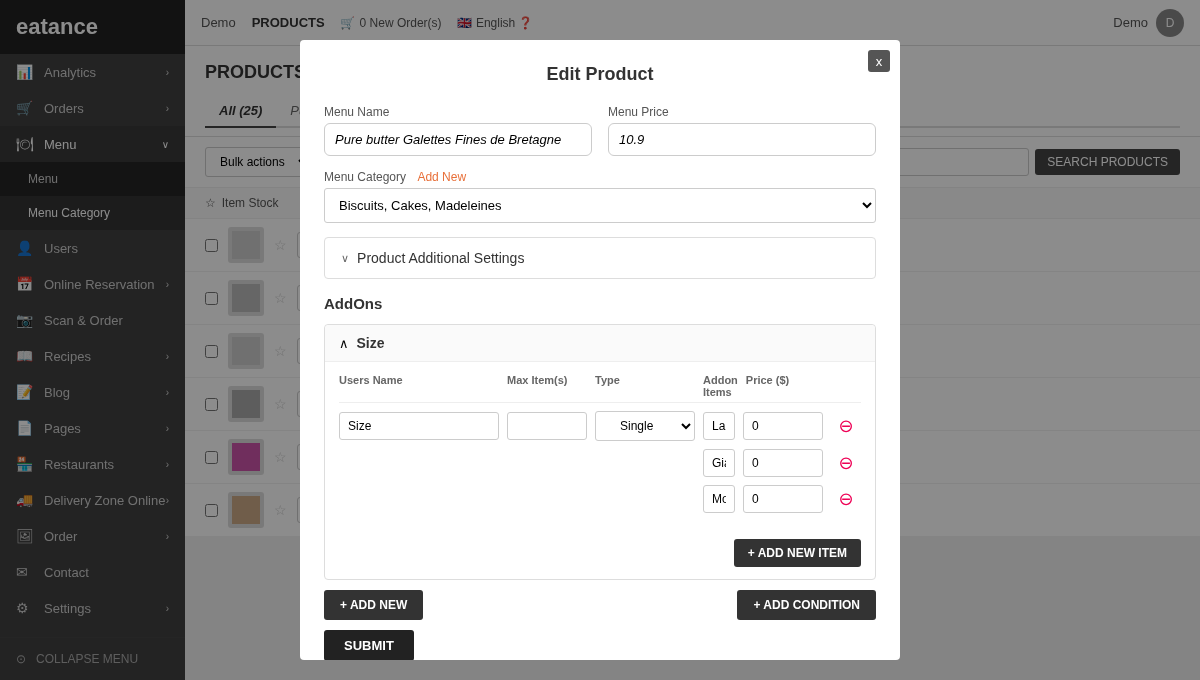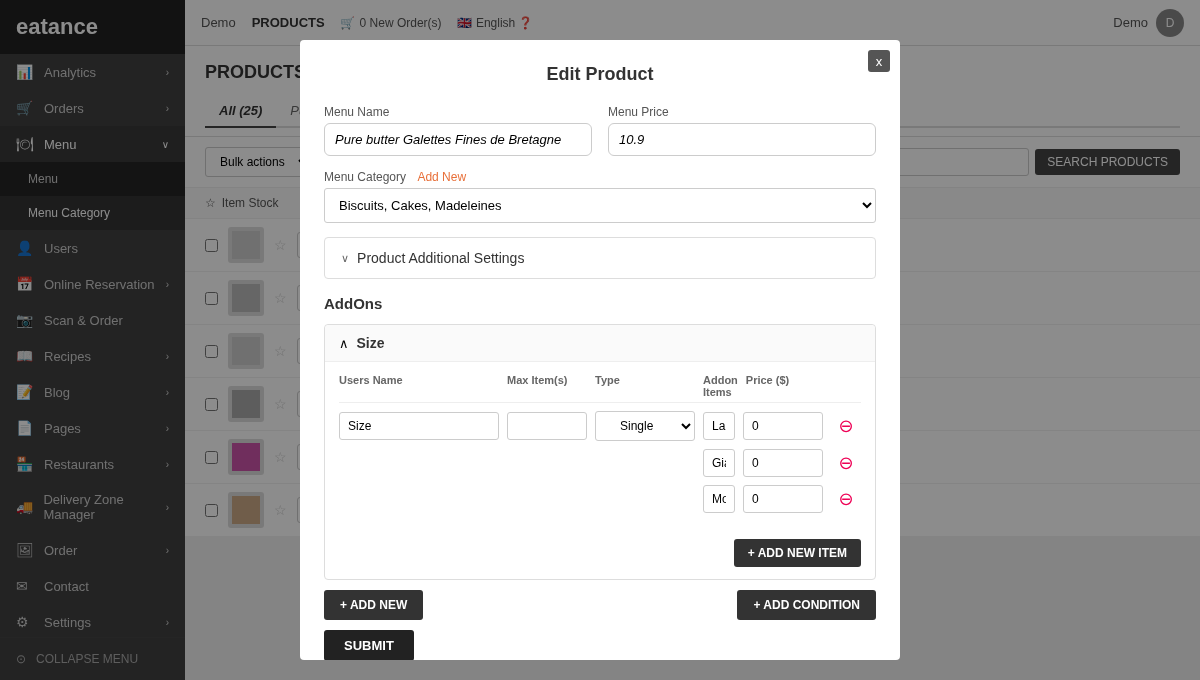--- a/index.html
+++ b/index.html
@@ -149,21 +149,21 @@
       <span>Pages</span>
       <span class="chevron">›</span>
     </div>
     <div class="sidebar-item">
       <span class="icon">🏪</span>
       <span>Restaurants</span>
       <span class="chevron">›</span>
     </div>
     <div class="sidebar-item">
       <span class="icon">🚚</span>
-      <span>Delivery Zone Manager</span>
+      <span>Delivery Zone Online</span>
       <span class="chevron">›</span>
     </div>
     <div class="sidebar-item">
       <span class="icon">🖼</span>
       <span>Order</span>
       <span class="chevron">›</span>
     </div>
     <div class="sidebar-item">
       <span class="icon">✉</span>
       <span>Contact</span>

